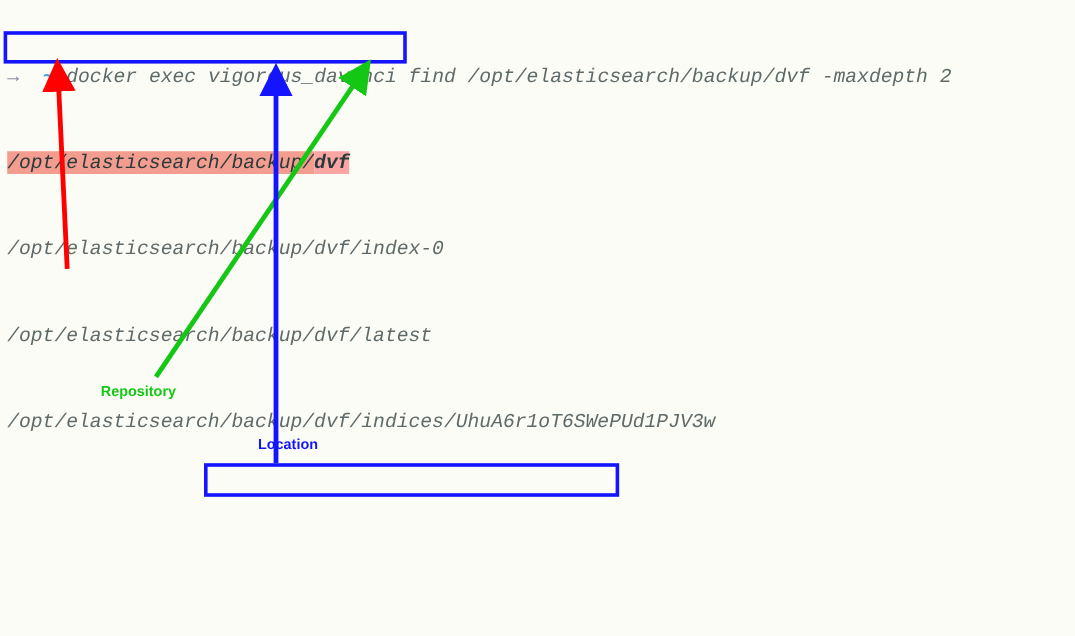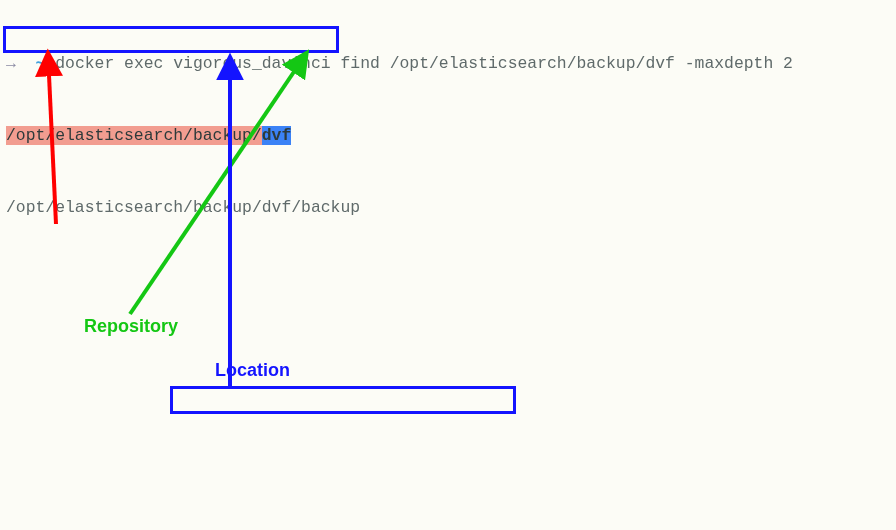--- a/index.html
+++ b/index.html
@@ -12,34 +12,34 @@
     font-size: 16.4px;
     line-height: 24px;
     color: #5f6a6a;
     overflow: hidden;
   }
   .term {
     position: relative;
     padding: 4px 6px 6px 6px;
     white-space: pre;
   }
-  .line { display: block; }
+  .line { display: block; font-style: italic; }
   .arrow { color: #8a8aa3; font-weight: bold; }
   .tilde { color: #41a1dd; font-weight: bold; }
   .cmd   { color: #5f6a6a; }
 
   
   .hl-path-base { background: #f29d90; color: #2d3a3a; }
-  .hl-repo-name { background: #3b82f6; color: #2d3a3a; font-weight: bold; }
+  .hl-repo-name { background: #fca5a5; color: #2d3a3a; font-weight: bold; }
 
   
   .annot {
     position: absolute;
     font-family: Arial, Helvetica, sans-serif;
-    font-size: 18px;
+    font-size: 12px;
     font-weight: bold;
     pointer-events: none;
   }
   .annot-repo { color: #14c714; }
   .annot-loc  { color: #1414ff; }
 
   
   .box {
     position: absolute;
     border: 3.5px solid #1414ff;
@@ -54,21 +54,23 @@
     width: 896px; height: 530px;
     pointer-events: none;
   }
 </style>
 </head>
 <body>
 
 <div class="term">
   <span class="line"><span class="arrow">→</span>  <span class="tilde">~</span> <span class="cmd">docker exec vigorous_davinci find /opt/elasticsearch/backup/dvf -maxdepth 2</span></span>
   <span class="line"><span class="hl-path-base">/opt/elasticsearch/backup/</span><span class="hl-repo-name">dvf</span></span>
-  <span class="line">/opt/elasticsearch/backup/dvf/backup</span>
+  <span class="line">/opt/elasticsearch/backup/dvf/index-0</span>
+  <span class="line">/opt/elasticsearch/backup/dvf/latest</span>
+  <span class="line">/opt/elasticsearch/backup/dvf/indices/UhuA6r1oT6SWePUd1PJV3w</span>
   
   
   
   
   
   
   
   
   
   

